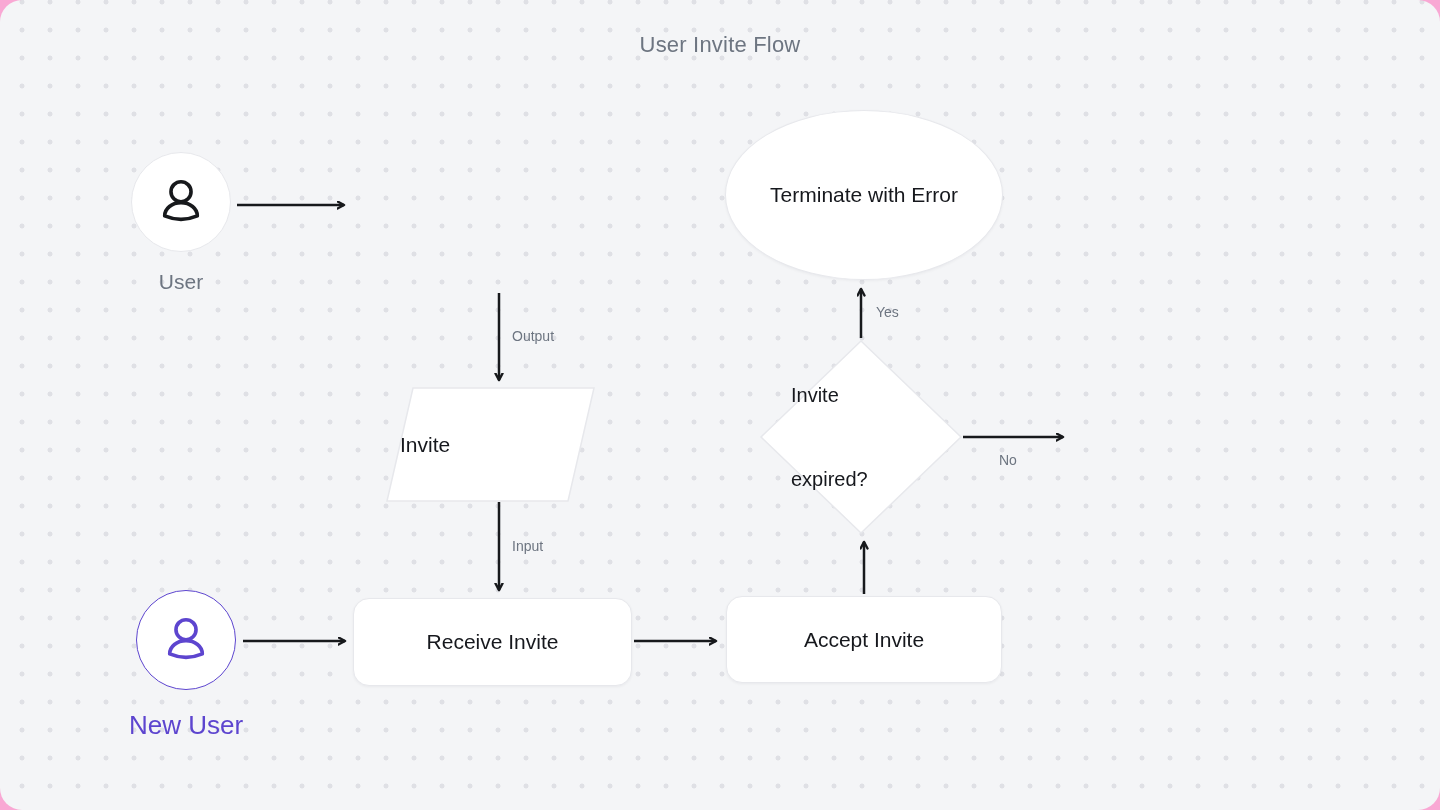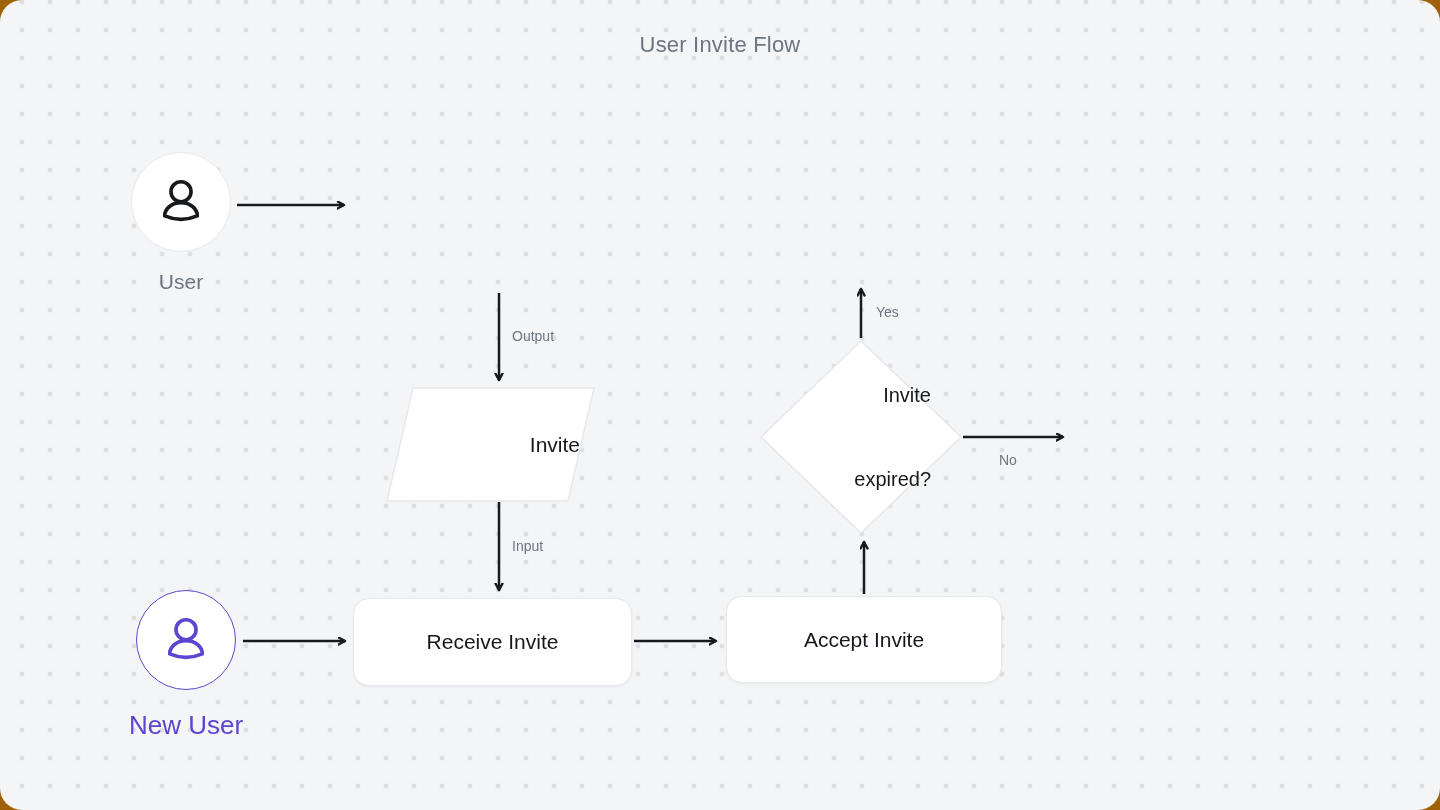--- a/index.html
+++ b/index.html
@@ -5,21 +5,21 @@
   html, body {
     margin: 0;
     padding: 0;
     background: #ffffff;
     font-family: "Liberation Sans", "DejaVu Sans", sans-serif;
   }
   .stage {
     position: relative;
     width: 1440px;
     height: 810px;
-    background: #a16207;
+    background: #f9a8d4;
     overflow: hidden;
   }
   .canvas {
     position: absolute;
     inset: 0;
     background-color: #f4f5f7;
     background-image: radial-gradient(circle, #dfe0e5 2.2px, rgba(0,0,0,0) 2.8px);
     background-size: 28px 28px;
     background-position: 8px 16px;
     border-radius: 22px;
@@ -67,21 +67,21 @@
     text-align: center;
     font-size: 21px;
     color: #6d7581;
     font-weight: 400;
   }
   .actor-label.purple { color: #5d45cf; font-weight: 500; font-size: 26px; }
   .node-text-overlay {
     position: absolute;
     display: flex;
     flex-direction: column;
-    align-items: flex-end;
+    align-items: flex-start;
     justify-content: center;
     text-align: center;
     color: #16181d;
     font-size: 21px;
     font-weight: 500;
     pointer-events: none;
     gap: 44px;
   }
   .diamond-text { font-size: 20px; line-height: 40px; }
   .edge-label {
@@ -136,20 +136,23 @@
 
     <div class="actor-circle purple" style="left:136px; top:590px;">
       <svg width="58" height="58" viewBox="0 0 48 48">
         <circle cx="24" cy="15.5" r="8.3" fill="none" stroke="#5d45cf" stroke-width="3"></circle>
         <path d="M10.5 35.5a13.5 11 0 0 1 27 0c-8.5 3.6-18.5 3.6-27 0z" fill="none" stroke="#5d45cf" stroke-width="3" stroke-linejoin="round"></path>
       </svg>
     </div>
     <div class="actor-label purple" style="left:111px; top:710px; width:150px;">New User</div>
 
 
+    <div class="node ellipse" style="left:725px; top:110px; width:278px; height:170px;">
+      <span>Terminate with Error</span>
+    </div>
 
 
     <div class="node-text-overlay" style="left:400px; top:392px; width:180px; height:105px;">Invite</div>
 
     <div class="node-text-overlay diamond-text" style="left:791px; top:397px; width:140px; height:80px;">
       <span>Invite</span>
       <span>expired?</span>
     </div>
 
     <div class="node rect" style="left:353px; top:598px; width:279px; height:88px;">

